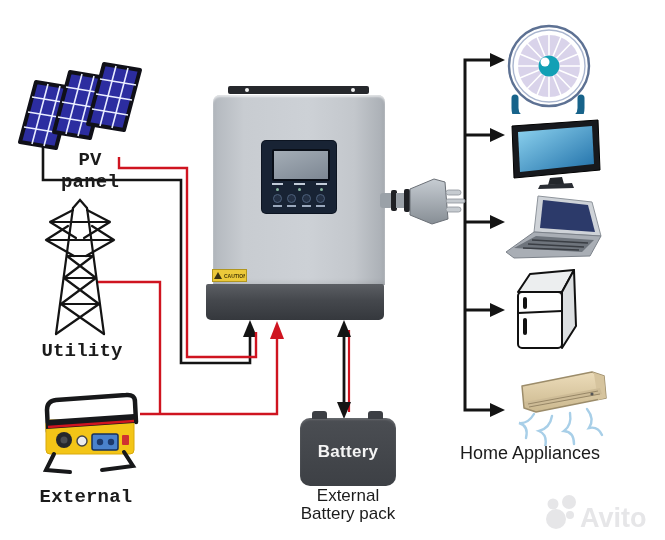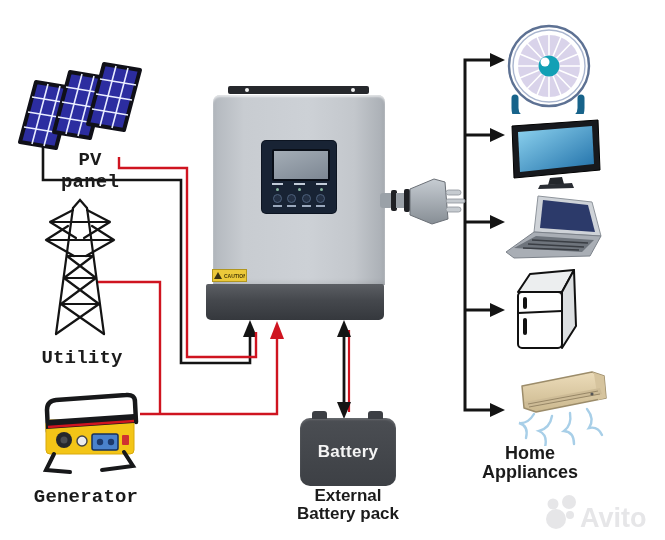--- a/index.html
+++ b/index.html
@@ -1,20 +1,20 @@
 <!DOCTYPE html>
 <html><head>
 <meta charset="utf-8">
 <style>
   html,body{margin:0;padding:0;background:#fff;}
   #canvas{position:relative;width:665px;height:540px;background:#ffffff;overflow:hidden;
           font-family:"Liberation Sans",sans-serif;}
   .abs{position:absolute;}
   .lbl{font-weight:bold;font-size:19px;color:#1b1b1b;text-align:center;letter-spacing:.2px;font-family:Liberation Mono, monospace;}
-  .lbl-sm{font-weight:bold;font-size:17px;color:#1b1b1b;text-align:center;line-height:1.05;}
+  .lbl-sm{font-weight:normal;font-size:17px;color:#1b1b1b;text-align:center;line-height:1.05;}
   
   .bracket{left:228px;top:86px;width:141px;height:8px;background:#26282c;border-radius:2px;}
   .hole{position:absolute;top:2px;width:4px;height:4px;border-radius:50%;background:#f2f2f2;}
   .inv-body{left:213px;top:95px;width:172px;height:190px;border-radius:7px 7px 0 0;
     background:linear-gradient(90deg,#b3b8be,#c8ccd1 18%,#cdd1d6 55%,#c3c7cc 82%,#a9aeb4);
     box-shadow:inset 0 2px 2px rgba(255,255,255,.6), inset 0 -3px 4px rgba(0,0,0,.08);}
   .inv-band{left:206px;top:284px;width:178px;height:36px;border-radius:2px 2px 5px 5px;
     background:linear-gradient(180deg,#5c5f64,#45484d 45%,#35383d);}
   .panel{left:262px;top:141px;width:74px;height:72px;background:#182334;border-radius:4px;
     box-shadow:0 0 0 1px #0d1522;}
@@ -95,37 +95,37 @@
 
   <svg class="abs" style="left:40px;top:198px;" width="80" height="144" stroke="#141414" stroke-width="2.2" fill="none" stroke-linecap="round">
     <path d="M33,10 L40,2 L47,10"></path>
     <path d="M33,10 L16,136 M47,10 L64,136"></path>
     <path d="M10,24 H70 M10,24 L33,12 M70,24 L47,12 M10,24 L36,40 M70,24 L44,40"></path>
     <path d="M6,42 H74 M6,42 L28,28 M74,42 L52,28 M6,42 L34,58 M74,42 L46,58"></path>
     <path d="M27,58 H53 M27,58 L56,80 M53,58 L24,80"></path>
     <path d="M24,80 H56 M24,80 L59,106 M56,80 L21,106"></path>
     <path d="M21,106 H59 M21,106 L64,136 M59,106 L16,136"></path>
   </svg>
-  <div class="abs lbl" style="left:40px;top:347px;width:84px;">Utility</div>
+  <div class="abs lbl" style="left:40px;top:340px;width:84px;">Utility</div>
 
   <svg class="abs" style="left:34px;top:388px;" width="114" height="92">
     <path d="M14,44 L13,22 Q13,13 22,12 L92,7 Q101,6 101,14 L102,34" stroke="#17181a" stroke-width="4.5" fill="none" stroke-linecap="round"></path>
     <rect x="12" y="32" width="88" height="34" rx="4" fill="#f3c517" stroke="#d8a90c"></rect>
     <polygon points="12,32 100,26 100,35 12,41" fill="#17181c"></polygon>
     <line x1="14" y1="39" x2="100" y2="33" stroke="#cf1420" stroke-width="2.5"></line>
     <circle cx="30" cy="52" r="8" fill="#26282c"></circle>
     <circle cx="30" cy="52" r="3.5" fill="#4a4d52"></circle>
     <rect x="58" y="46" width="26" height="16" rx="2" fill="#4a82cc" stroke="#16305e" stroke-width="1.5"></rect>
     <circle cx="66" cy="54" r="3.2" fill="#1c3a6e"></circle>
     <circle cx="77" cy="54" r="3.2" fill="#1c3a6e"></circle>
     <rect x="88" y="47" width="7" height="10" rx="1" fill="#d03030"></rect>
     <circle cx="48" cy="53" r="5" fill="#ececec" stroke="#444" stroke-width="1.4"></circle>
     <path d="M20,66 L12,82 L36,84 M90,64 L99,78 L68,82" stroke="#17181a" stroke-width="4" fill="none" stroke-linecap="round"></path>
   </svg>
-  <div class="abs lbl" style="left:30px;top:486px;width:112px;">Generator</div>
+  <div class="abs lbl" style="left:30px;top:486px;width:112px;">External</div>
 
   <div>
     <div class="abs inv-body"></div>
     <div class="abs bracket">
       <span class="hole" style="left:17px;"></span>
       <span class="hole" style="left:123px;"></span>
     </div>
     <div class="abs panel">
       <div class="lcd"></div>
       <div class="led-row">

